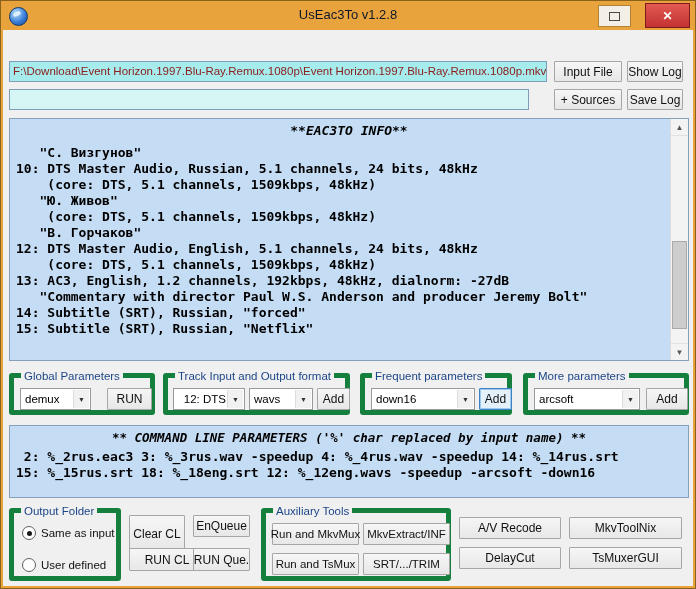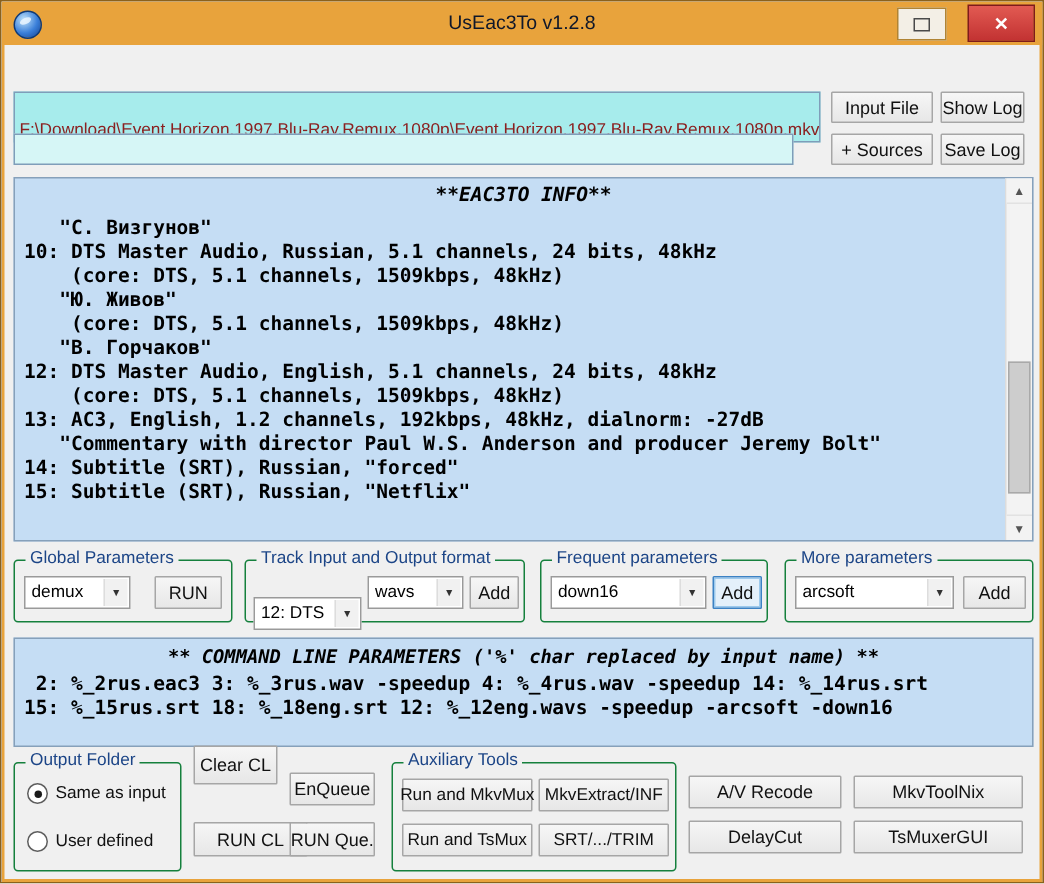--- a/index.html
+++ b/index.html
@@ -26,21 +26,21 @@
     background:linear-gradient(#E25A52,#C23232);border:1px solid #7E1B1B;
     color:#fff;font-size:12px;font-weight:bold;display:flex;align-items:center;justify-content:center;}
   
   .menubar{position:absolute;left:1px;right:1px;top:29px;height:26px;background:#F2F2F2;
     display:flex;align-items:center;padding-left:6px;font-size:12px;color:#111;}
   .menu-item{padding:4px 10px;}
   
   .field{position:absolute;box-sizing:border-box;border:1px solid #7F9DB9;font-size:11.5px;
     white-space:nowrap;overflow:hidden;}
   .path-field{left:8px;top:60px;width:538px;height:21px;background:#A7ECEC;color:#8B2020;
-    line-height:19px;padding:16px 3px;}
+    line-height:19px;padding:0 3px;}
   .sources-field{left:8px;top:88px;width:520px;height:21px;background:#D6F6F6;line-height:19px;padding:0 3px;}
   .btn{position:absolute;box-sizing:border-box;background:linear-gradient(#F6F6F6,#E7E7E7);
     border:1px solid #A6A6A6;border-radius:1px;font-size:12px;color:#111;
     display:flex;align-items:center;justify-content:center;cursor:default;white-space:nowrap;}
   .btn.small{font-size:11.5px;}
   .btn.focused{background:#E4F0FA;border-color:#3C82C4;box-shadow:inset 0 0 0 1px #9CC9EC;}
   
   .panel{position:absolute;box-sizing:border-box;background:#C5DDF4;border:1px solid #86A0BA;}
   .info-box{left:8px;top:117px;width:680px;height:243px;}
   .panel-header{text-align:center;font:italic bold 13px "DejaVu Sans Mono",monospace;padding-top:4px;color:#000;}
@@ -51,21 +51,21 @@
   .cmd-lines{position:absolute;top:23px;left:6px;right:6px;
     font:bold 13px/16px "DejaVu Sans Mono",monospace;color:#000;}
   
   .vscroll{position:absolute;top:0;right:0;bottom:0;width:17px;background:#F3F3F3;border-left:1px solid #DCDCDC;}
   .sb-arrow{position:absolute;left:0;right:0;height:16px;display:flex;align-items:center;justify-content:center;
     font-size:8px;color:#555;background:#F3F3F3;}
   .sb-up{top:0;border-bottom:1px solid #E2E2E2;}
   .sb-down{bottom:0;border-top:1px solid #E2E2E2;}
   .sb-thumb{position:absolute;left:1px;right:1px;top:122px;height:86px;background:#CDCDCD;border:1px solid #A9A9A9;}
   
-  .group{position:absolute;box-sizing:border-box;border:1px solid #15803d;border-radius:3px;}
+  .group{position:absolute;box-sizing:border-box;border:5px solid #15803d;border-radius:3px;}
   .legend{position:absolute;top:-8px;left:7px;background:#F0F0F0;padding:0 3px;font-size:11.5px;color:#1C4587;white-space:nowrap;}
   .combo{position:absolute;box-sizing:border-box;background:#fff;border:1px solid #9A9A9A;
     font-size:11.5px;color:#000;display:flex;align-items:center;padding:0 18px 0 4px;height:22px;white-space:nowrap;overflow:hidden;}
   .combo .arrow{position:absolute;right:1px;top:1px;bottom:1px;width:15px;background:#F1F1F1;
     display:flex;align-items:center;justify-content:center;font-size:7px;color:#333;border-left:1px solid #DDD;}
   
   .radio-row{position:absolute;display:flex;align-items:center;gap:5px;font-size:11.5px;color:#111;}
   .radio{width:12px;height:12px;border-radius:50%;border:1px solid #5d5d5d;background:#fff;
     display:flex;align-items:center;justify-content:center;flex:0 0 auto;}
   .radio.checked::after{content:"";width:5px;height:5px;border-radius:50%;background:#1a1a1a;}
@@ -122,21 +122,21 @@
     <span class="legend">Global Parameters</span>
     <div class="combo" style="left:6px;top:10px;width:71px;">
       <span>demux</span>
       <span class="arrow">▼</span>
     </div>
     <div class="btn" style="left:93px;top:10px;width:45px;height:22px;">RUN</div>
   </div>
 
   <div class="group" style="left:162px;top:372px;width:187px;height:42px;">
     <span class="legend">Track Input and Output format</span>
-    <div class="combo" style="left:5px;top:24px;width:72px;">
+    <div class="combo" style="left:5px;top:10px;width:72px;justify-content:flex-end;">
       <span>12: DTS</span>
       <span class="arrow">▼</span>
     </div>
     <div class="combo" style="left:81px;top:10px;width:64px;">
       <span>wavs</span>
       <span class="arrow">▼</span>
     </div>
     <div class="btn" style="left:149px;top:10px;width:33px;height:22px;">Add</div>
   </div>
 
@@ -171,21 +171,21 @@
     <div class="radio-row" style="left:8px;top:13px;">
       <span class="radio checked"></span>
       <span>Same as input</span>
     </div>
     <div class="radio-row" style="left:8px;top:45px;">
       <span class="radio"></span>
       <span>User defined</span>
     </div>
   </div>
 
-  <div class="btn" style="left:128px;top:496px;width:56px;height:26px;">Clear CL</div>
+  <div class="btn" style="left:128px;top:514px;width:56px;height:37px;">Clear CL</div>
   <div class="btn" style="left:192px;top:514px;width:57px;height:22px;">EnQueue</div>
   <div class="btn" style="left:128px;top:547px;width:76px;height:23px;">RUN CL</div>
   <div class="btn" style="left:192px;top:547px;width:57px;height:23px;">RUN Que.</div>
 
   <div class="group" style="left:260px;top:507px;width:190px;height:73px;">
     <span class="legend">Auxiliary Tools</span>
     <div class="btn small" style="left:6px;top:10px;width:87px;height:22px;">Run and MkvMux</div>
     <div class="btn small" style="left:97px;top:10px;width:87px;height:22px;">MkvExtract/INF</div>
     <div class="btn small" style="left:6px;top:40px;width:87px;height:22px;">Run and TsMux</div>
     <div class="btn small" style="left:97px;top:40px;width:87px;height:22px;">SRT/.../TRIM</div>

